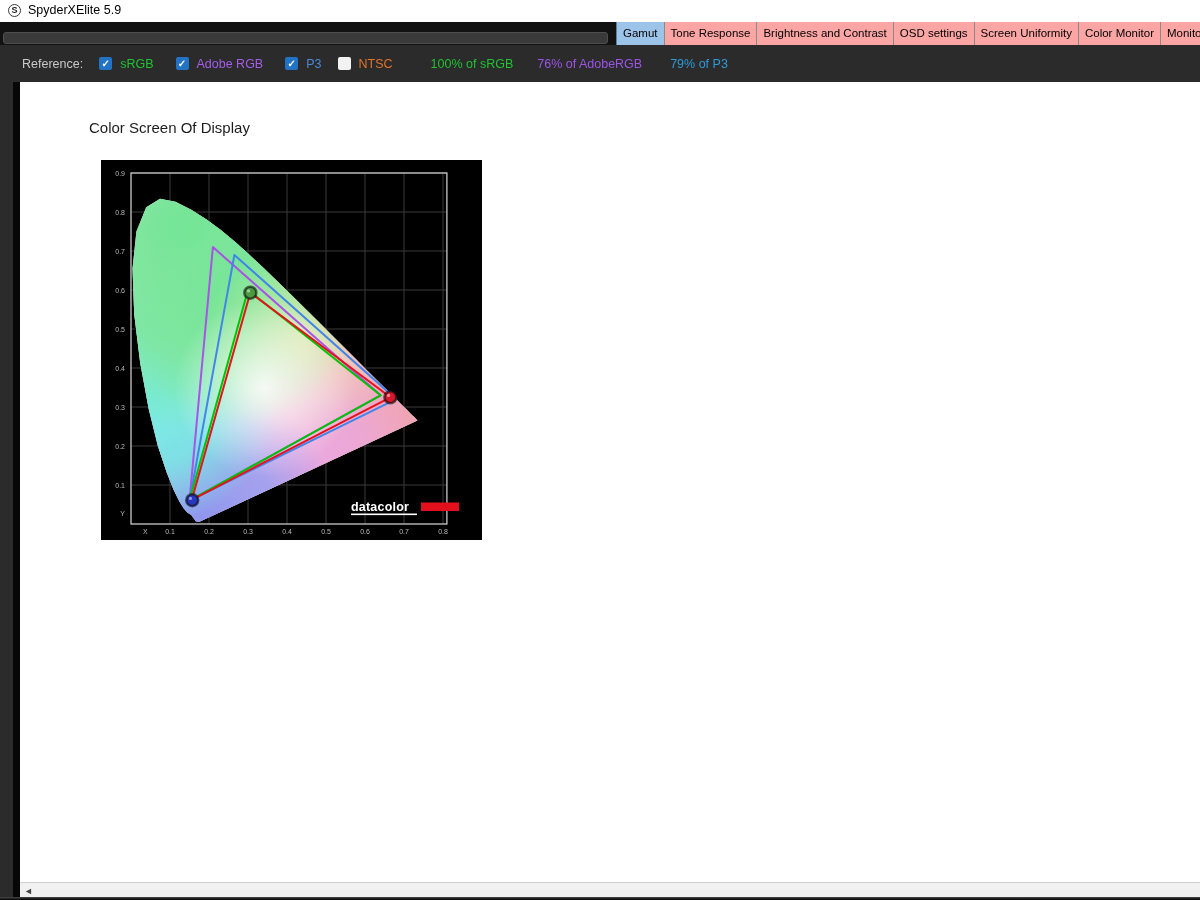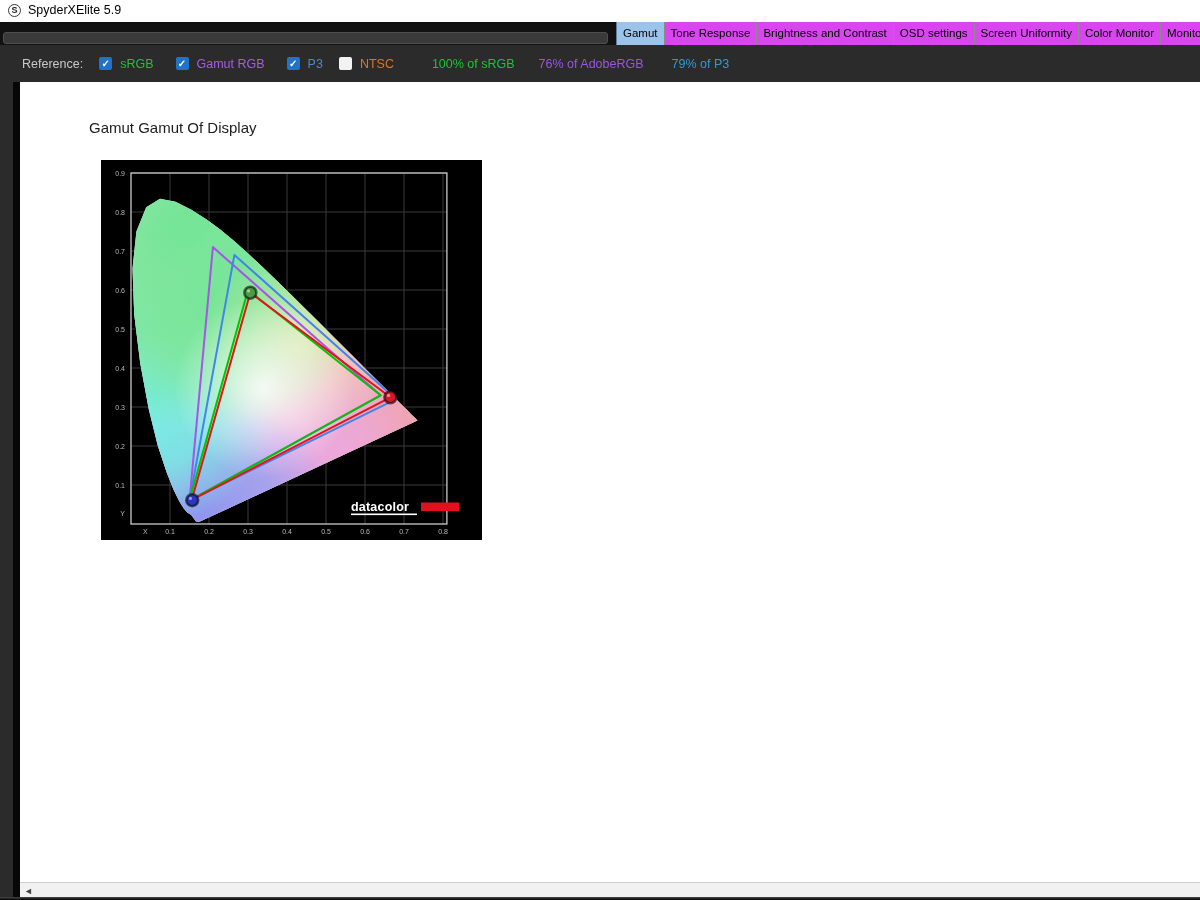--- a/index.html
+++ b/index.html
@@ -11,21 +11,21 @@
   .app-icon{position:absolute;left:8px;top:4px;width:13px;height:13px;border:1.2px solid #3a3a3a;border-radius:50%;
     font-size:9px;line-height:11px;text-align:center;color:#222;font-weight:bold;}
   .app-title{position:absolute;left:28px;top:3px;font-size:12.5px;color:#000;}
 
   
   .tabstrip{position:absolute;left:0;top:22px;width:1200px;height:23px;background:#121212;}
   .menu-strip{position:absolute;left:3px;top:10px;width:605px;height:12px;background:#3a3a3a;
     border:1px solid #4e4e4e;border-radius:3px;}
   .tabs{position:absolute;left:610px;top:0;height:23px;display:flex;overflow:hidden;width:590px;margin-left:6px;}
   .tab{flex:0 0 auto;height:23px;line-height:22px;padding:0 6px;font-size:11.5px;color:#000;
-    background:#d946ef;border-right:1px solid #8a8a8a;white-space:nowrap;cursor:default;}
+    background:#fca5a5;border-right:1px solid #8a8a8a;white-space:nowrap;cursor:default;}
   .tab.active{background:#9cc4e9;border-left:1px solid #5a7f9c;}
 
   
   .toolbar{position:absolute;left:0;top:45px;width:1200px;height:37px;background:#2b2b2b;
     display:flex;align-items:center;padding-left:22px;}
   .ref-label{font-size:12.5px;color:#c9c9c9;margin-right:16px;}
   .cb-group{display:flex;align-items:center;}
   .cb{width:13px;height:13px;border-radius:2px;background:#f2f2f2;display:flex;
     align-items:center;justify-content:center;margin-right:8px;}
   .cb.checked{background:#2273c4;}
@@ -77,40 +77,40 @@
 
   <div class="toolbar">
     <span class="ref-label">Reference:</span>
 
     <span class="cb-group" style="margin-right:22px">
       <span class="cb checked"></span>
       <span class="cb-label" style="color: rgb(31, 196, 48);">sRGB</span>
     </span>
     <span class="cb-group" style="margin-right:22px">
       <span class="cb checked"></span>
-      <span class="cb-label" style="color: rgb(165, 92, 232);">Gamut RGB</span>
+      <span class="cb-label" style="color: rgb(165, 92, 232);">Adobe RGB</span>
     </span>
     <span class="cb-group" style="margin-right:16px">
       <span class="cb checked"></span>
       <span class="cb-label" style="color: rgb(75, 135, 214);">P3</span>
     </span>
     <span class="cb-group">
       <span class="cb"></span>
       <span class="cb-label" style="color: rgb(224, 115, 44);">NTSC</span>
     </span>
 
     <span class="result" style="margin-left: 38px; color: rgb(31, 196, 48);">100% of sRGB</span>
     <span class="result" style="margin-left: 24px; color: rgb(156, 84, 230);">76% of AdobeRGB</span>
     <span class="result" style="margin-left: 28px; color: rgb(46, 154, 216);">79% of P3</span>
   </div>
 
   <div class="left-strip"></div>
 
   <div class="main">
-    <div class="page-heading">Gamut Gamut Of Display</div>
+    <div class="page-heading">Color Screen Of Display</div>
 
     <div class="chart-box">
       <svg id="gamut-svg" width="381" height="380" viewBox="0 0 381 380">
         <defs>
           <clipPath id="locus-clip">
               <path id="locus-clip-path" d="M97.9,362.1L96.4,361.7L94.8,361.2L92.8,358.6L90.3,355.1L86.2,352.4L82.8,348.4L78.4,341.5L72.7,330.1L65.6,312.2L56.8,285.7L47.7,248.9L39.2,203.0L33.2,154.0L31.5,108.6L35.4,71.4L45.2,47.3L59.0,38.8L74.5,41.8L90.3,49.7L105.2,59.2L119.5,69.8L133.7,81.5L147.6,94.0L161.5,107.0L175.5,120.4L189.4,134.1L203.2,147.7L216.7,161.1L229.9,174.2L242.5,186.8L254.3,198.6L265.1,209.4L274.5,218.7L282.8,227.0L289.7,233.7L295.2,239.3L299.7,243.8L303.2,247.3L306.1,250.1L310.4,254.4L313.1,257.1L315.3,259.3L316.5,260.5Z"></path>
             </clipPath>
           <radialGradient id="rgGreen">
               <stop offset="0%" stop-color="#6fe492"></stop>
               <stop offset="55%" stop-color="#7ce69b" stop-opacity="0.85"></stop>

